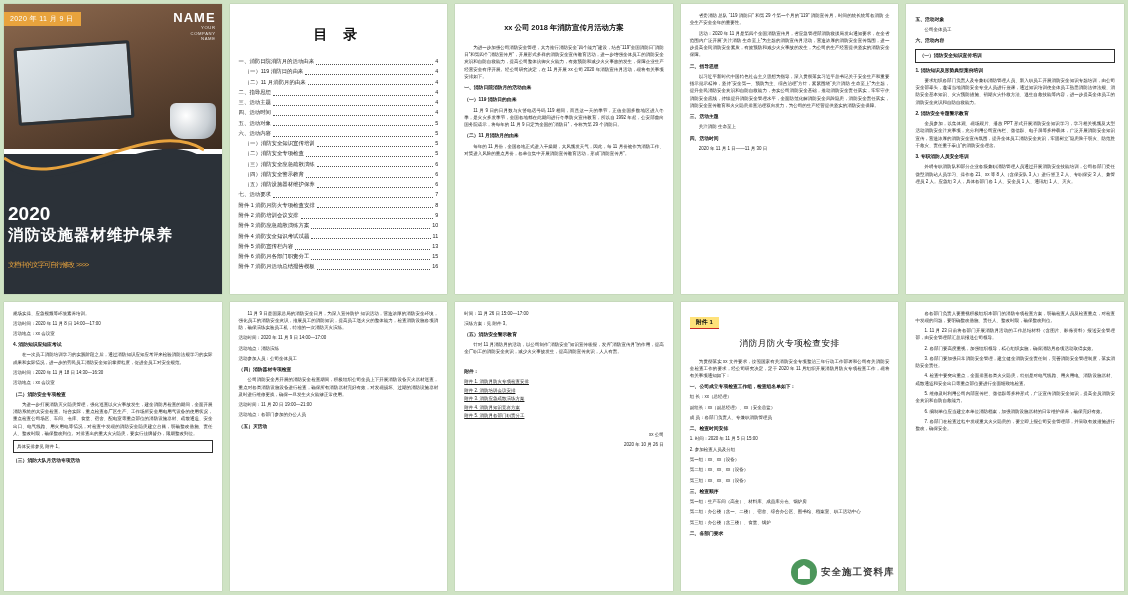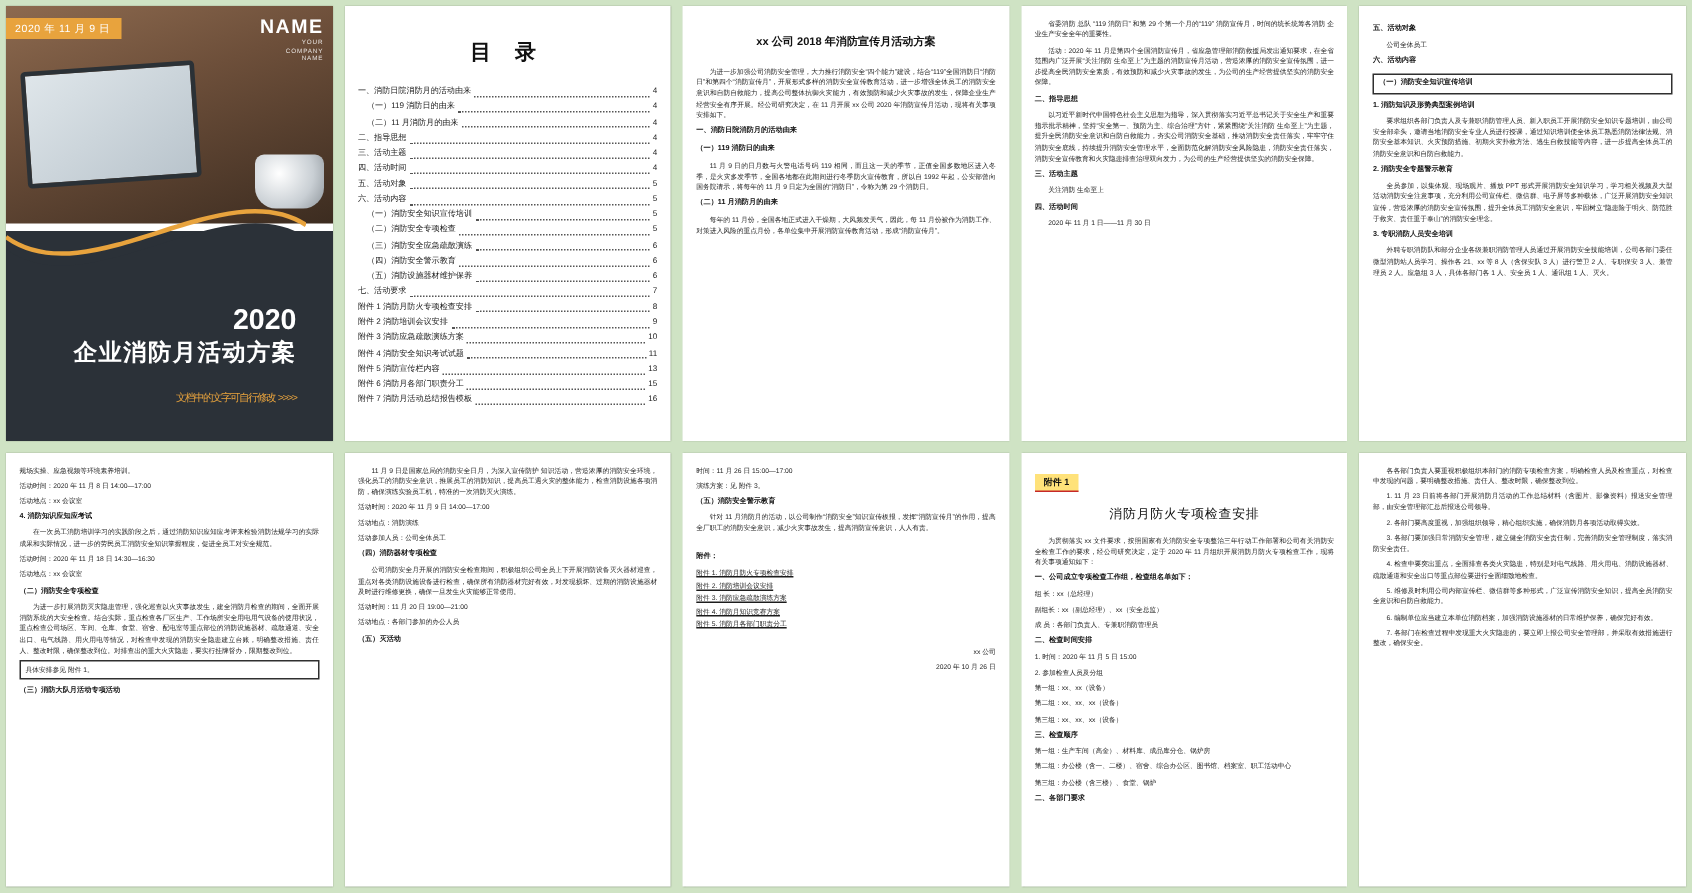--- a/index.html
+++ b/index.html
@@ -19,21 +19,21 @@
       transform:rotate(-4deg);}
   .cover-photo:before{content:"";position:absolute;right:6px;bottom:10px;width:46px;height:36px;
       background:radial-gradient(circle at 35% 35%,#fff,#c9cfd4 60%,#8d949a);border-radius:6px 6px 14px 14px;}
   .date-badge{position:absolute;left:0;top:8px;background:#e8a33d;color:#fff;font-size:7px;
       padding:2px 8px 2px 6px;letter-spacing:.4px;z-index:4;}
   .logo-box{position:absolute;right:6px;top:6px;text-align:right;color:#fff;z-index:4;}
   .logo-main{font-size:13px;font-weight:bold;letter-spacing:1px;}
   .logo-sub{font-size:4.2px;letter-spacing:.6px;opacity:.85;line-height:1.35;}
   .curve{position:absolute;left:0;right:0;top:110px;height:90px;z-index:3;}
   .cover-body{position:absolute;left:0;right:0;top:150px;bottom:0;background:#2b3138;color:#fff;
-      padding:34px 24px 10px;box-sizing:border-box;text-align:right;}
+      padding:34px 4px 10px;box-sizing:border-box;}
   .cov-en{font-size:6.6px;letter-spacing:1.1px;color:#cfd3d8;margin-bottom:9px;}
   .cov-year{font-size:19px;font-weight:bold;color:#ffffff;line-height:1;}
   .cov-title{font-size:15.5px;font-weight:bold;color:#ffffff;margin-top:2px;letter-spacing:1px;}
   .cov-note{margin-top:14px;font-size:7px;color:#d9dde1;}
   .cov-note span{color:#e8a33d;letter-spacing:-1px;}
 
   
   .toc-title{text-align:center;font-size:14px;font-weight:bold;letter-spacing:6px;margin:14px 0 12px;color:#111;}
   .toc-line{display:flex;align-items:flex-end;font-size:5.4px;color:#1a1a1a;line-height:1.9;white-space:nowrap;}
   .toc-line .txt{flex:0 0 auto;}
@@ -77,21 +77,21 @@
         <div class="logo-sub">YOUR<br>COMPANY<br>NAME</div>
       </div>
     </div>
     <svg class="curve" viewBox="0 0 200 90" preserveAspectRatio="none">
       <path d="M0,52 C55,92 145,8 200,44 L200,90 L0,90 Z" fill="#2b3138"></path>
       <path d="M0,44 C55,84 145,0 200,36" fill="none" stroke="#e8a33d" stroke-width="3"></path>
     </svg>
     <div class="cover-body">
       <div class="cov-en">COMPANY WORK PLANNING</div>
       <div class="cov-year">2020</div>
-      <div class="cov-title">企业消防月活动方案</div>
+      <div class="cov-title">消防设施器材维护保养</div>
       <div class="cov-note">
         <span>文档中的文字可自行修改</span>
         <span>&gt;&gt;&gt;&gt;</span>
       </div>
     </div>
   </div>
 
   <div class="page">
     <div class="pg-inner">
       <div class="toc-title">目 录</div>
@@ -311,20 +311,24 @@
       <p class="p noind">2. 参加检查人员及分组</p>
       <p class="p noind">第一组：xx、xx（设备）</p>
       <p class="p noind">第二组：xx、xx、xx（设备）</p>
       <p class="p noind">第三组：xx、xx、xx（设备）</p>
       <div class="h">三、检查顺序</div>
       <p class="p noind">第一组：生产车间（高金）、材料库、成品库分仓、锅炉房</p>
       <p class="p noind">第二组：办公楼（含一、二楼）、宿舍、综合办公区、图书馆、档案室、职工活动中心</p>
       <p class="p noind">第三组：办公楼（含三楼）、食堂、锅炉</p>
       <div class="h">二、各部门要求</div>
     </div>
+    <div class="wm">
+      <div class="wm-logo"></div>
+      <div class="wm-text">安全施工资料库</div>
+    </div>
   </div>
 
   <div class="page">
     <div class="pg-inner">
       <p class="p">各各部门负责人要重视积极组织本部门的消防专项检查方案，明确检查人员及检查重点，对检查中发现的问题，要明确整改措施、责任人、整改时限，确保整改到位。</p>
       <p class="p">1. 11 月 23 日前将各部门开展消防月活动的工作总结材料（含图片、影像资料）报送安全管理部，由安全管理部汇总后报送公司领导。</p>
       <p class="p">2. 各部门要高度重视，加强组织领导，精心组织实施，确保消防月各项活动取得实效。</p>
       <p class="p">3. 各部门要加强日常消防安全管理，建立健全消防安全责任制，完善消防安全管理制度，落实消防安全责任。</p>
       <p class="p">4. 检查中要突出重点，全面排查各类火灾隐患，特别是对电气线路、用火用电、消防设施器材、疏散通道和安全出口等重点部位要进行全面细致地检查。</p>
       <p class="p">5. 维修及时利用公司内部宣传栏、微信群等多种形式，广泛宣传消防安全知识，提高全员消防安全意识和自防自救能力。</p>

